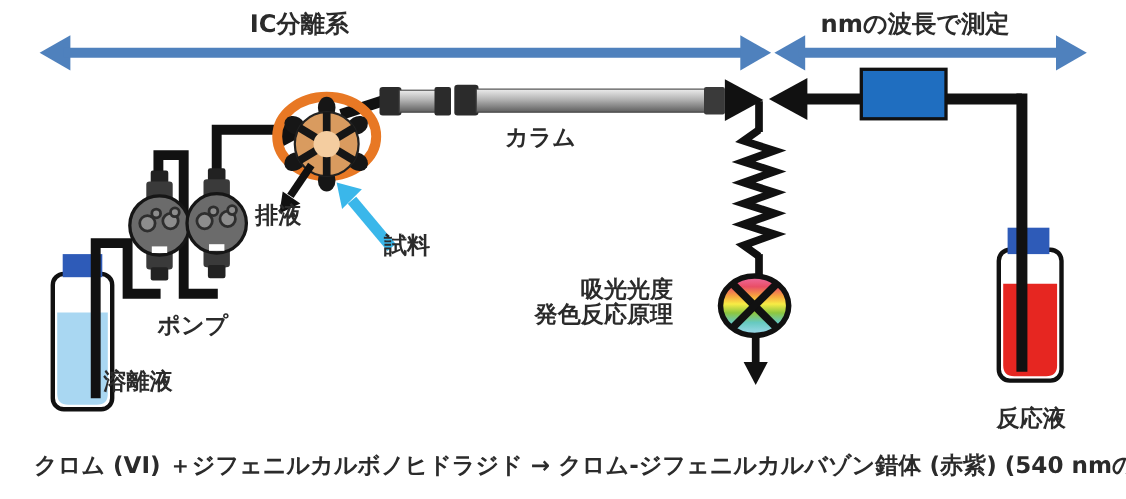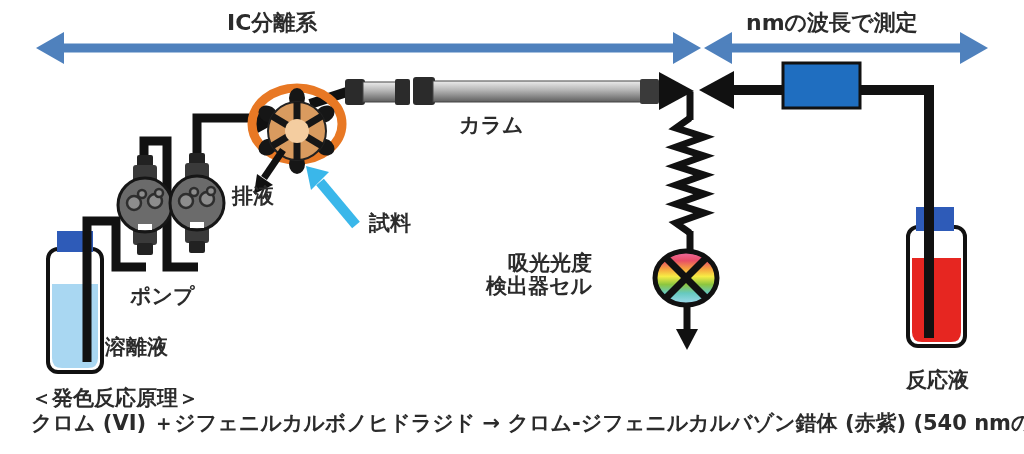--- a/index.html
+++ b/index.html
@@ -149,27 +149,26 @@
       <rect x="916" y="207" width="38" height="24" fill="#2E5BB8"></rect>
       <line x1="929" y1="85" x2="929" y2="338" stroke="#111111" stroke-width="10"></line>
     </g>
   </svg>
 
   <div class="lbl sz22" style="left:227px;top:11px;">IC分離系</div>
   <div class="lbl sz22" style="left:746px;top:11px;">nmの波長で測定</div>
 
   <div class="lbl sz21" style="left:428px;top:114px;margin-left:31px;">カラム</div>
   <div class="lbl sz21" style="left:232px;top:185px;">排液</div>
-  <div class="lbl sz21" style="left:369px;top:212px;font-family:Liberation Serif, serif;">試料</div>
-  <div class="lbl sz21" style="left:130px;top:285px;">ポンプ</div>
-  <div class="lbl sz21" style="left:105px;top:336px;">溶離液</div>
+  <div class="lbl sz21" style="left:349px;top:212px;font-family:Liberation Serif, serif;">試料</div>
+  <div class="lbl sz21" style="left:143px;top:285px;">ポンプ</div>
+  <div class="lbl sz21" style="left:94px;top:336px;">溶離液</div>
 
   <div class="lbl sz21 detcell" style="left:486px;top:252px;">
     <div>吸光光度</div>
-    <div>検出器セル</div>
+    <div>発色反応原理</div>
   </div>
 
   <div class="lbl sz21" style="left:906px;top:369px;">反応液</div>
 
-  <div class="lbl sz21" style="left:31px;top:387px;">＜発色反応原理＞</div>
   <div class="lbl sz21" style="left:31px;top:412px;">クロム (VI) ＋ジフェニルカルボノヒドラジド → クロム-ジフェニルカルバゾン錯体 (赤紫) (540 nmの波長で測定)</div>
 
 </div>
 
 </body></html>

